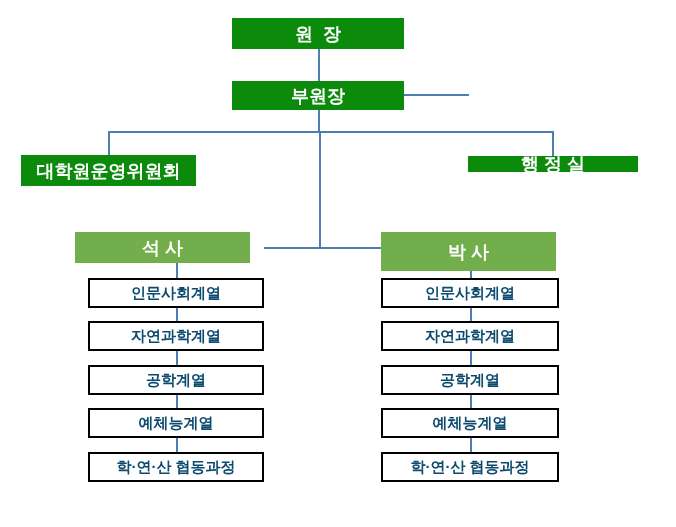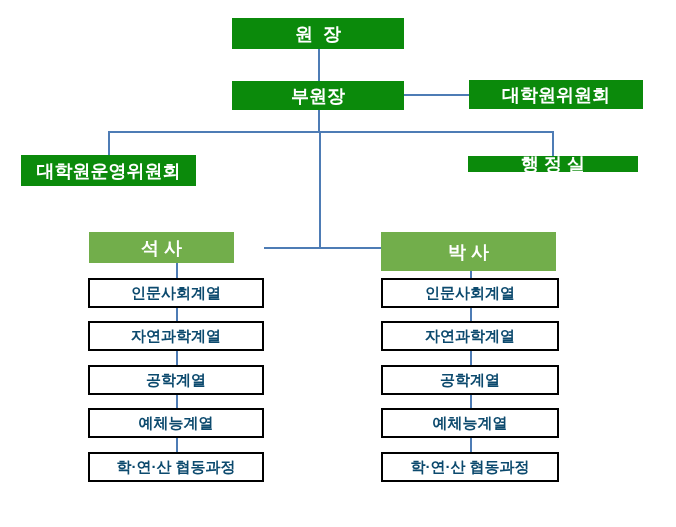--- a/index.html
+++ b/index.html
@@ -71,27 +71,26 @@
   <div class="line v" style="left:470px; top:263px; height:15px;"></div>
   <div class="line v" style="left:470px; top:308px; height:13px;"></div>
   <div class="line v" style="left:470px; top:351px; height:14px;"></div>
   <div class="line v" style="left:470px; top:395px; height:13px;"></div>
   <div class="line v" style="left:470px; top:438px; height:14px;"></div>
 
   <div class="node dark-green" style="left:232px; top:18px; width:172px; height:31px;">원  장</div>
 
   <div class="node dark-green" style="left:232px; top:81px; width:172px; height:29px;">부원장</div>
 
-  <div class="node dark-green" style="left:469px; top:80px; width:174px; height:29px;">대학원위원회</div>
 
   <div class="node dark-green" style="left:21px; top:155px; width:175px; height:31px;">대학원운영위원회</div>
 
   <div class="node dark-green" style="left:468px; top:156px; width:170px; height:16px;">행 정 실</div>
 
-  <div class="node light-green" style="left:89px; top:232px; width:145px; height:31px;">석 사</div>
+  <div class="node light-green" style="left:75px; top:232px; width:175px; height:31px;">석 사</div>
 
   <div class="node light-green" style="left:381px; top:232px; width:175px; height:39px;">박 사</div>
 
   <div class="node white-box" style="left:88px; top:278px; width:176px; height:30px;">인문사회계열</div>
   <div class="node white-box" style="left:88px; top:321px; width:176px; height:30px;">자연과학계열</div>
   <div class="node white-box" style="left:88px; top:365px; width:176px; height:30px;">공학계열</div>
   <div class="node white-box" style="left:88px; top:408px; width:176px; height:30px;">예체능계열</div>
   <div class="node white-box" style="left:88px; top:452px; width:176px; height:30px;">학·연·산 협동과정</div>
 
   <div class="node white-box" style="left:381px; top:278px; width:178px; height:30px;">인문사회계열</div>

